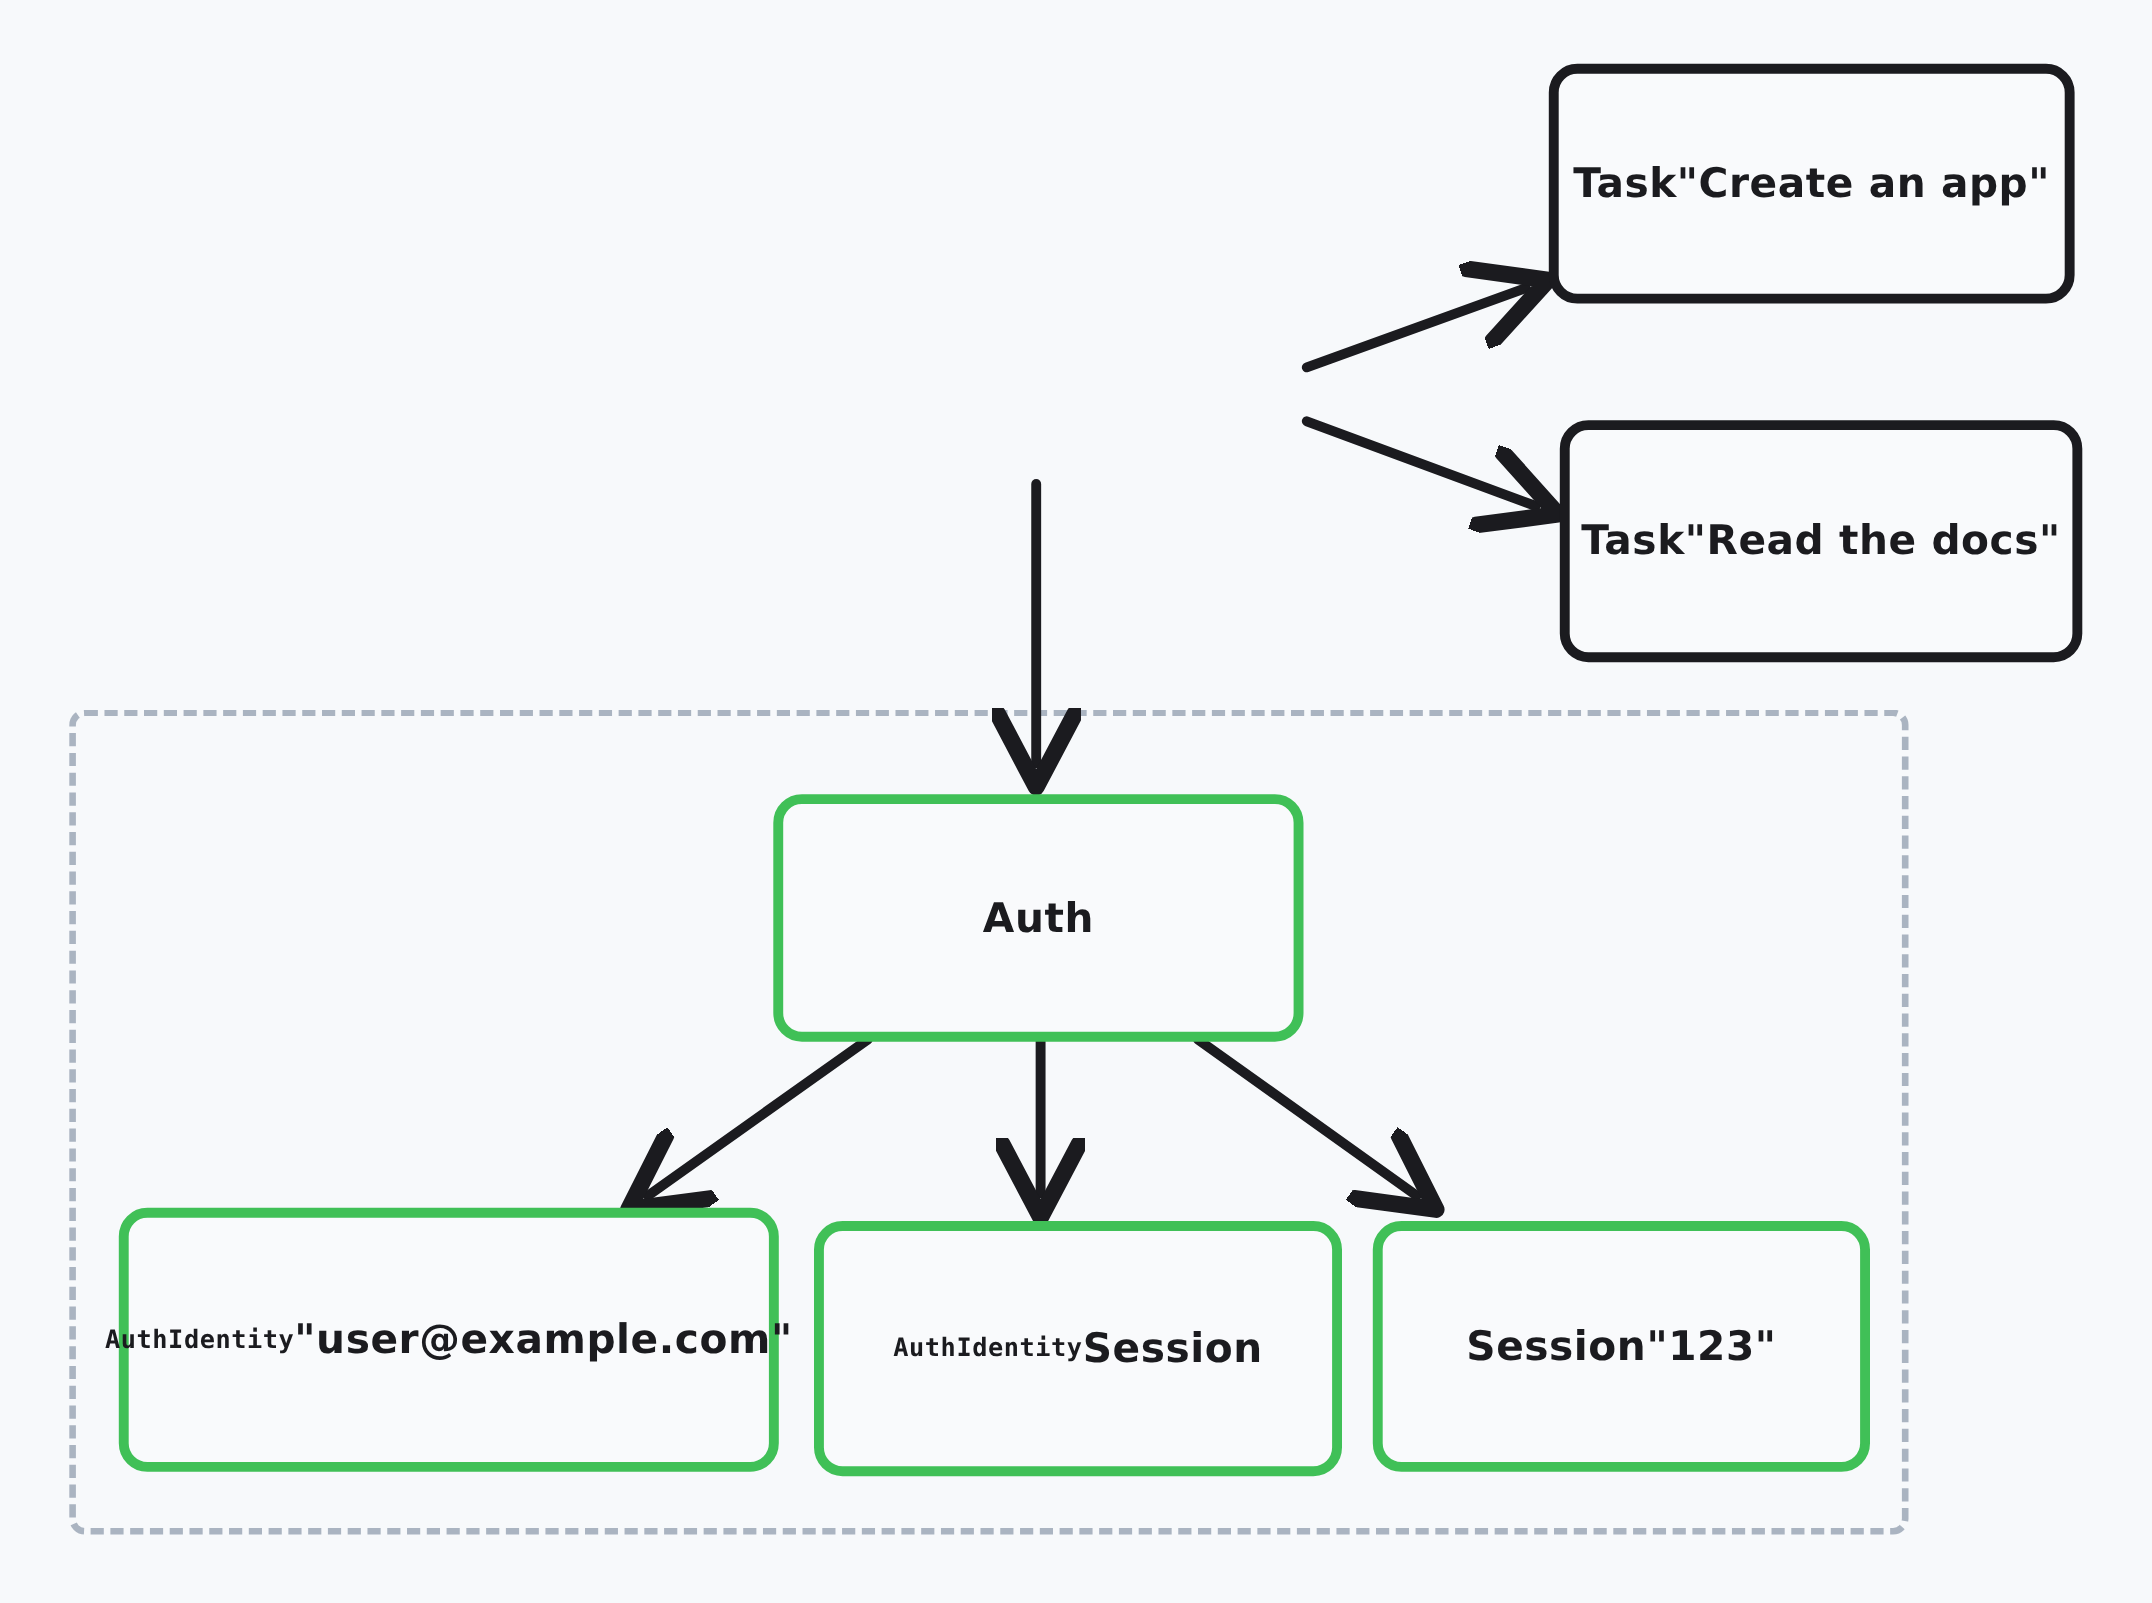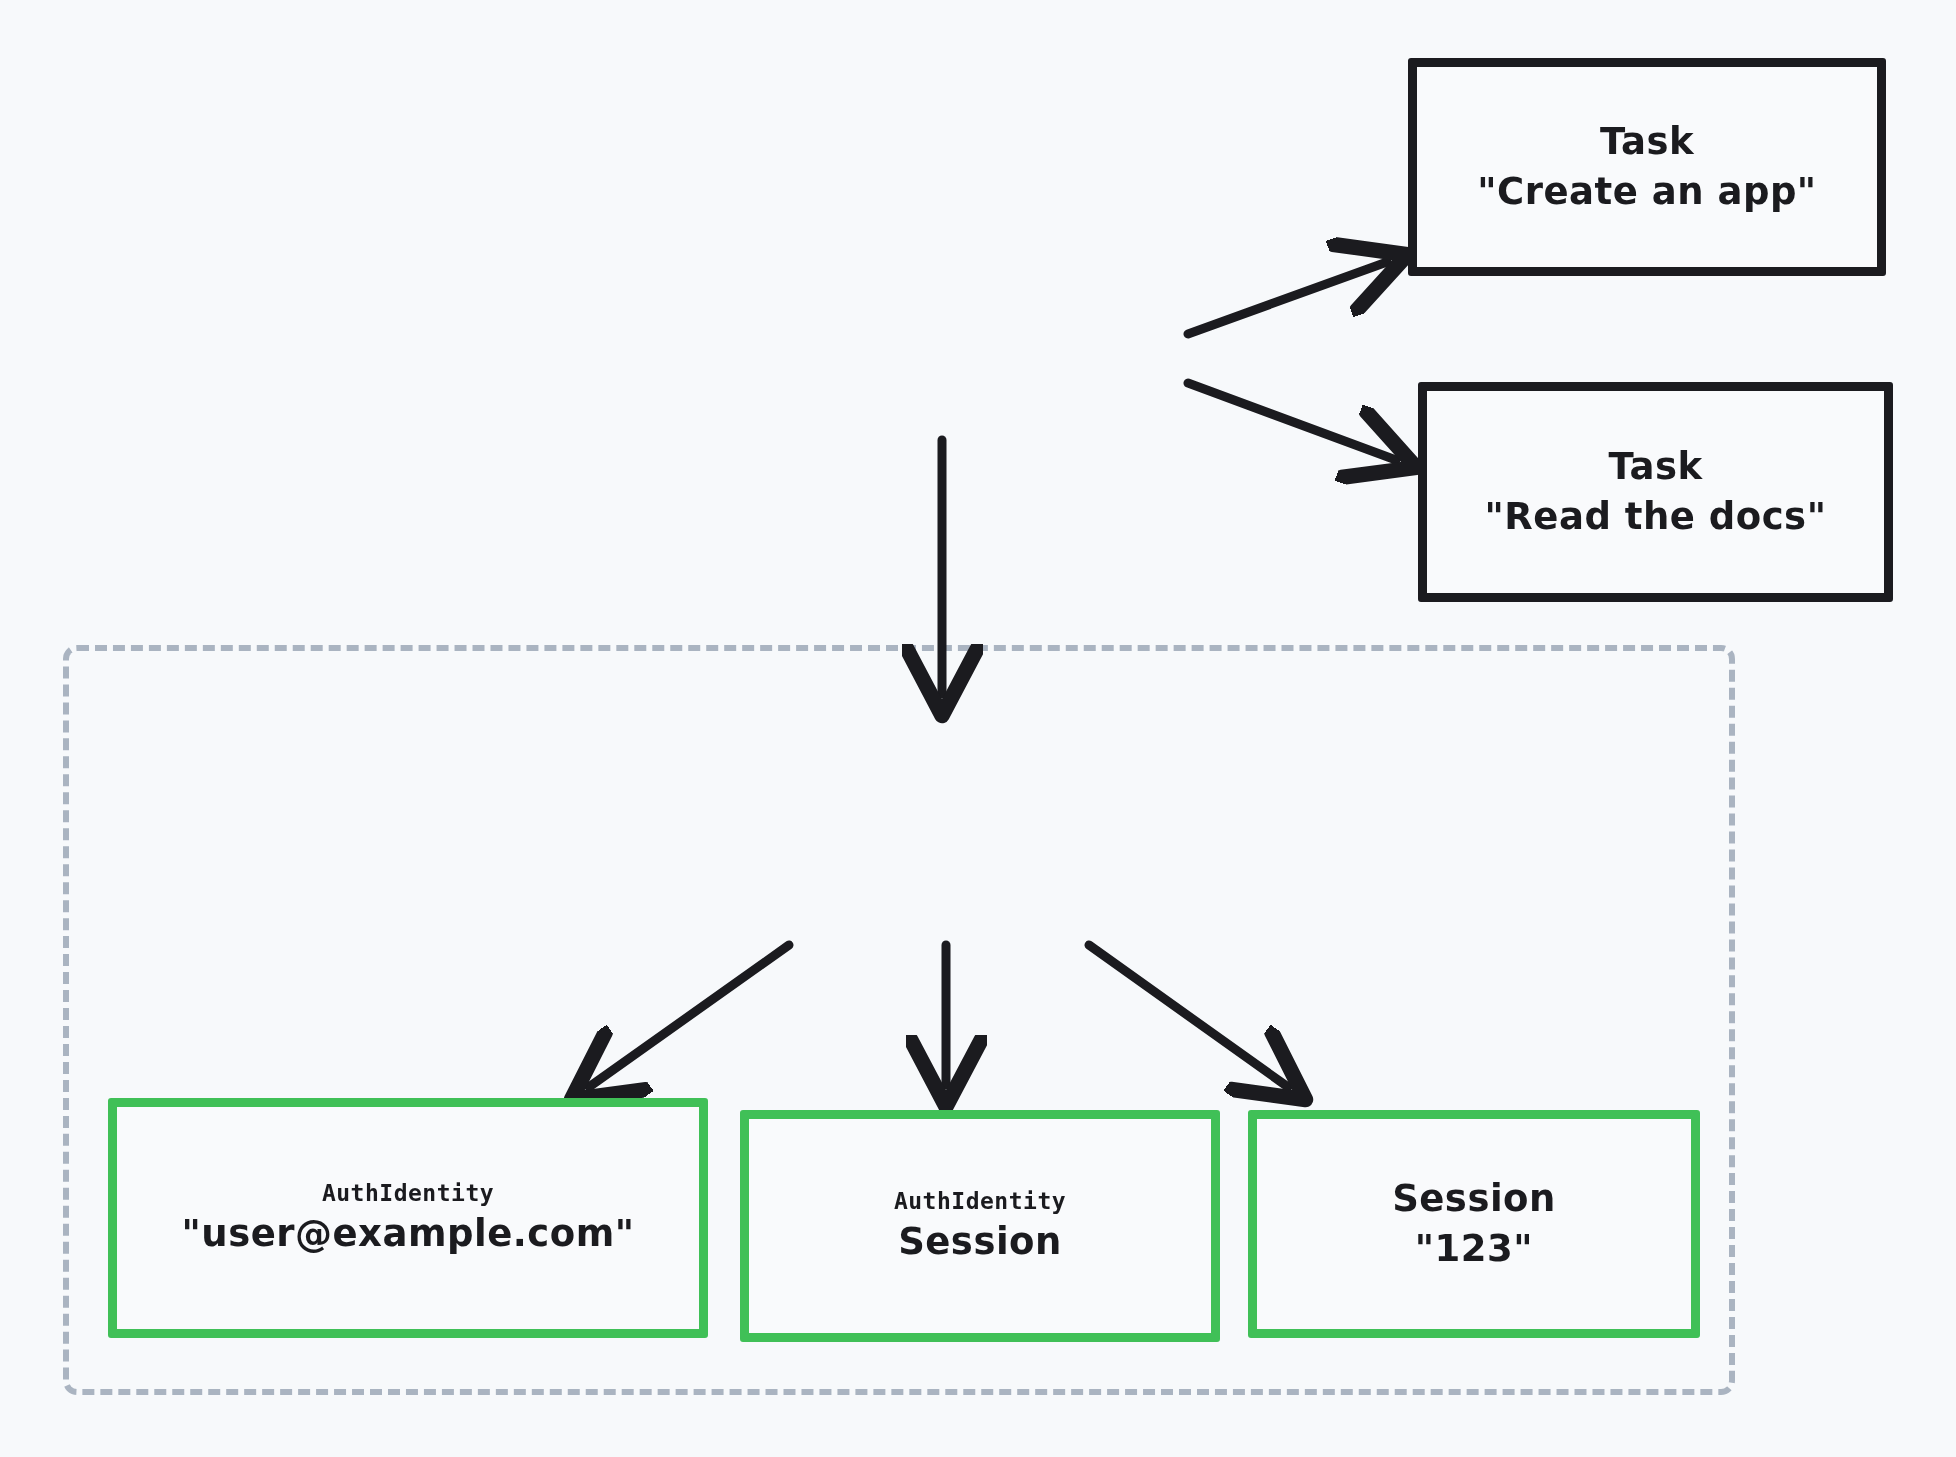--- a/index.html
+++ b/index.html
@@ -25,23 +25,23 @@
   .group-frame {
     position: absolute;
     box-sizing: border-box;
     border: 6px dashed #aab4c1;
     border-radius: 14px;
   }
   .node {
     position: absolute;
     box-sizing: border-box;
     background: #f9fafc;
-    border-radius: 3px;
+    border-radius: 26px;
     display: flex;
-    flex-direction: column;
+    flex-direction: row;
     align-items: center;
     justify-content: center;
     text-align: center;
     z-index: 3;
   }
   .node .line {
     display: block;
     color: #1b1b1f;
     font-weight: 700;
     letter-spacing: 0.5px;
@@ -94,20 +94,23 @@
   <div class="node black" id="node-task-1">
     <span class="line t-title">Task</span>
     <span class="line t-sub">"Create an app"</span>
   </div>
 
   <div class="node black" id="node-task-2">
     <span class="line t-title">Task</span>
     <span class="line t-sub">"Read the docs"</span>
   </div>
 
+  <div class="node green" id="node-auth">
+    <span class="line t-title">Auth</span>
+  </div>
 
   <div class="node green" id="node-identity-1">
     <span class="line t-mono">AuthIdentity</span>
     <span class="line t-sub">"user@example.com"</span>
   </div>
 
   <div class="node green" id="node-identity-2">
     <span class="line t-mono">AuthIdentity</span>
     <span class="line t-sub">Session</span>
   </div>

